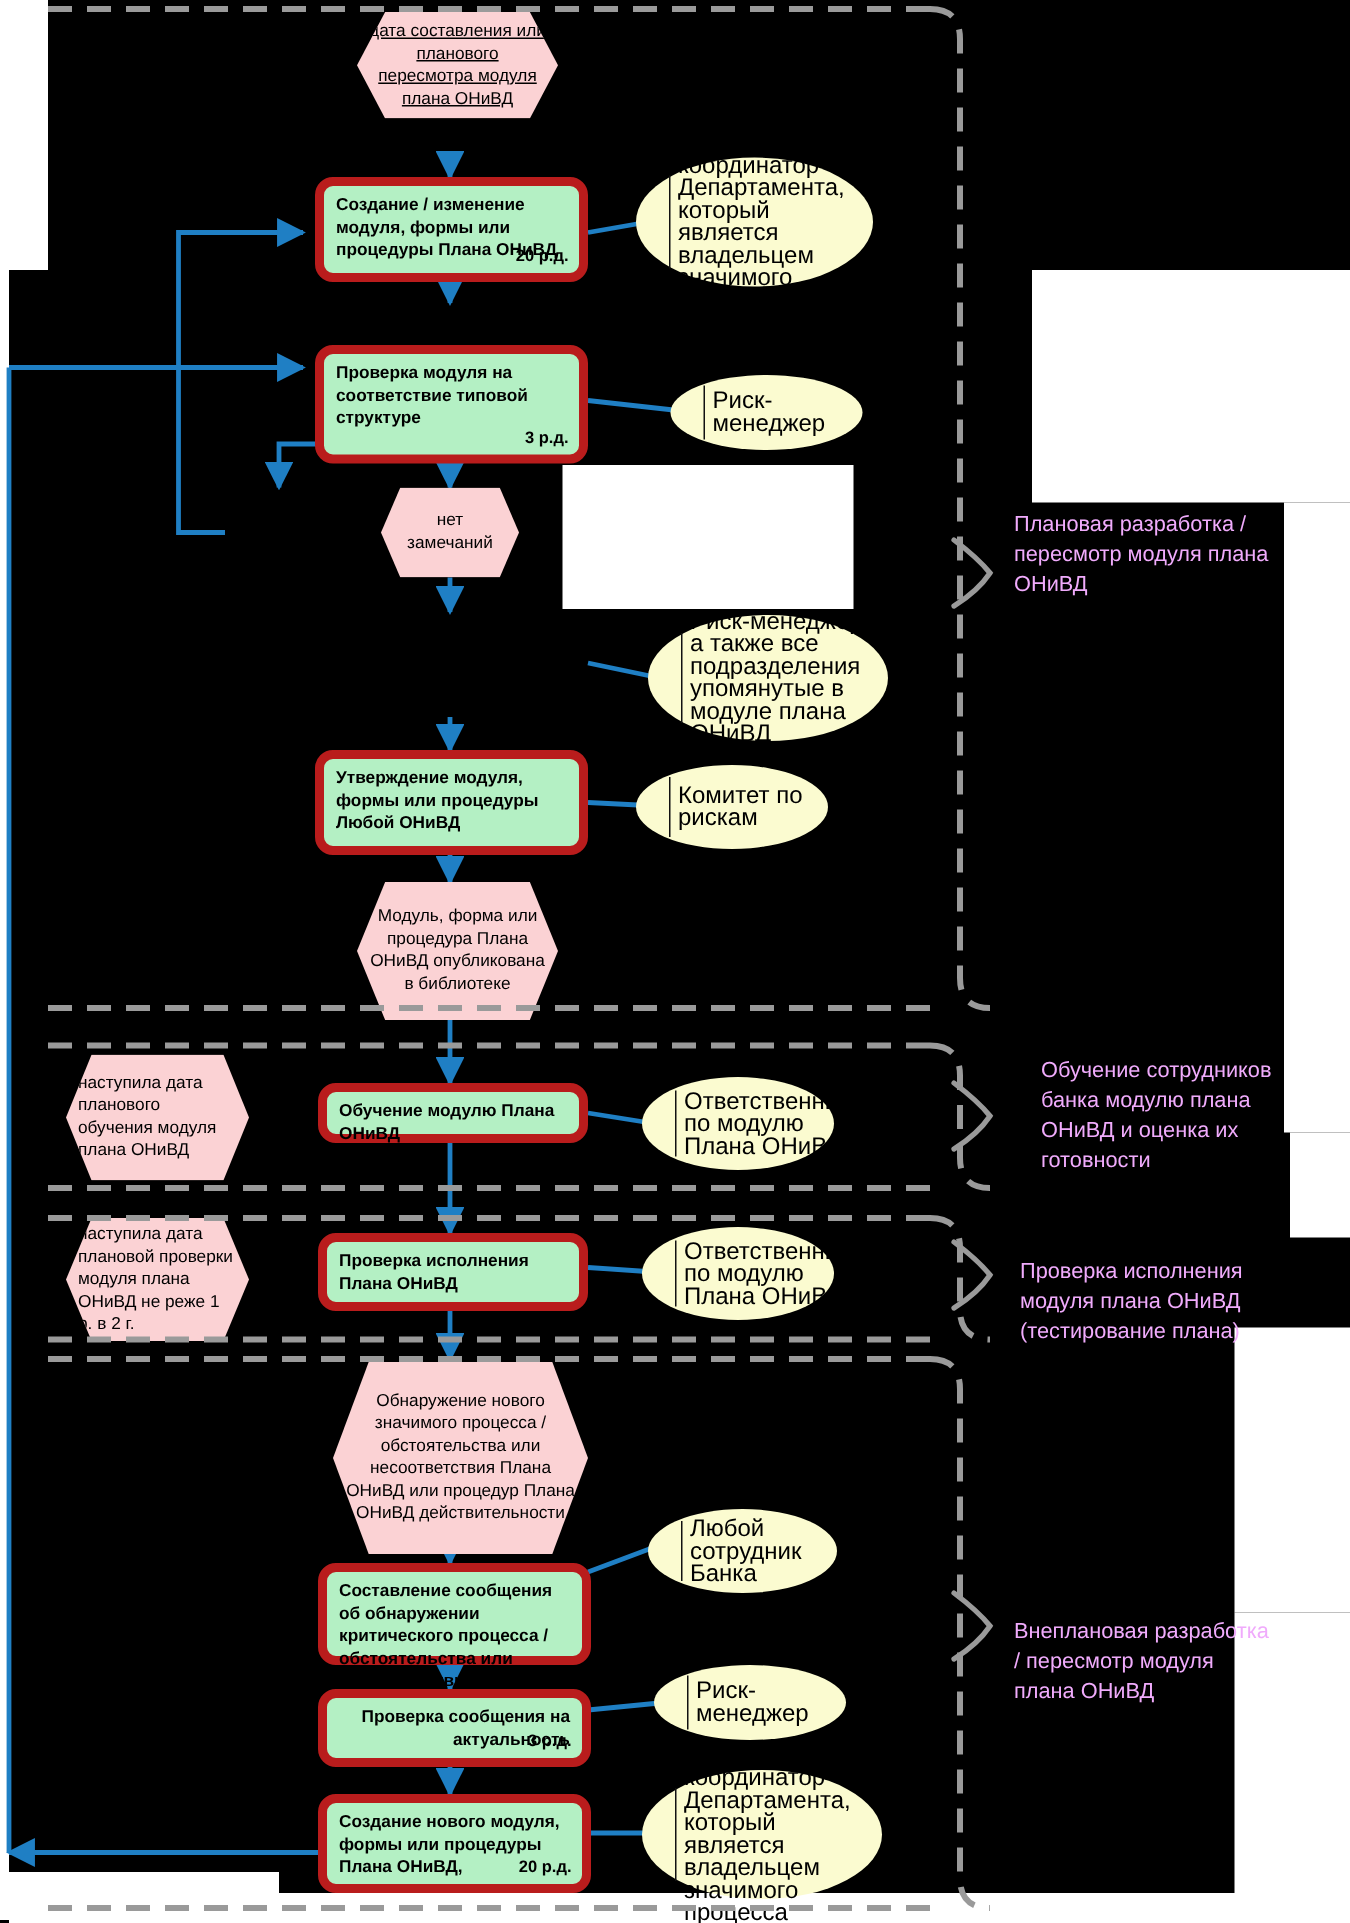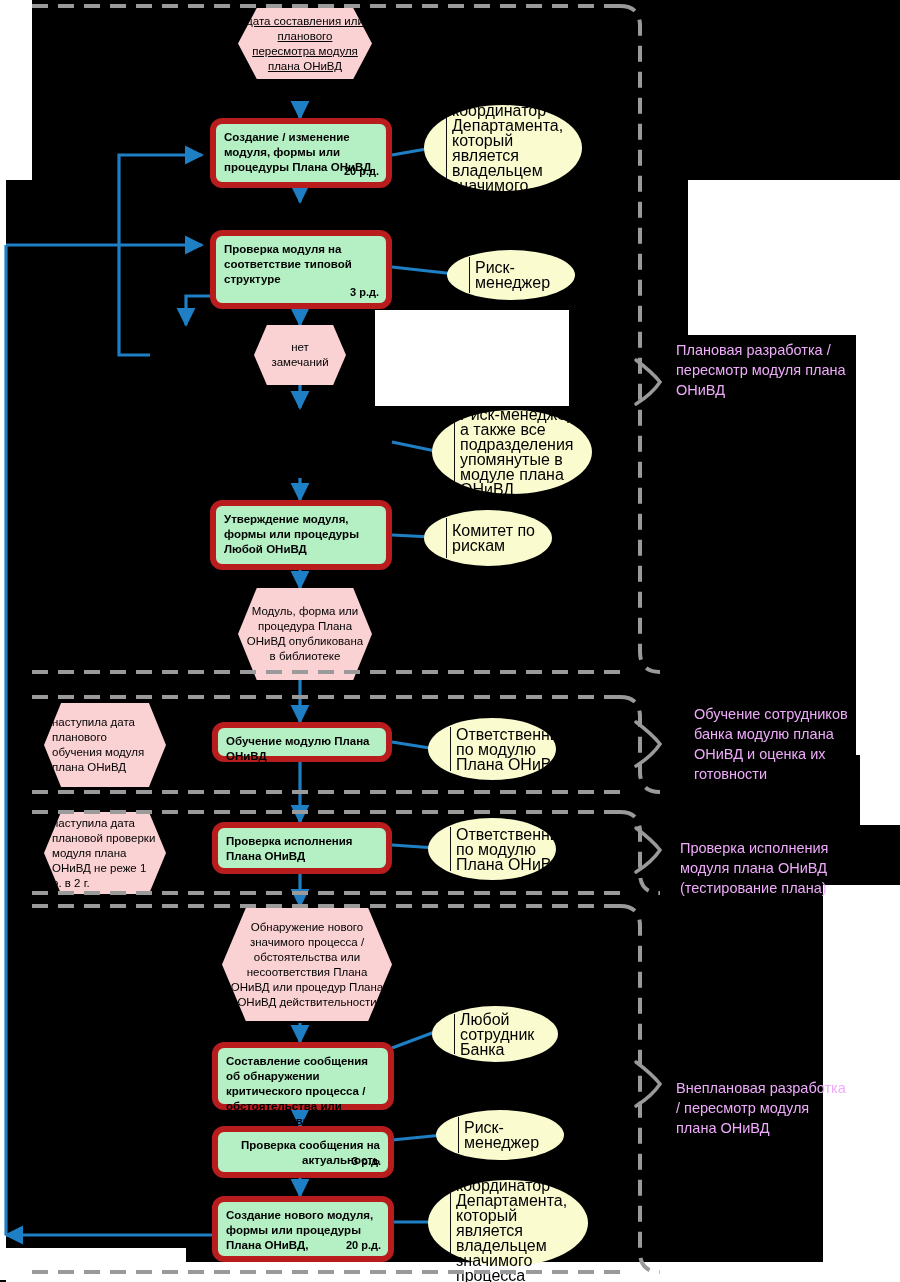--- a/index.html
+++ b/index.html
@@ -187,21 +187,21 @@
   <div class="node proc" style="left:212px;top:822px;width:180px;height:52px;">
     <span>Проверка исполнения Плана ОНиВД</span>
     <span class="dur"></span>
   </div>
 
   <div class="node role" style="left:428px;top:818px;width:128px;height:62px;">
     <span class="bar"></span>
     <span class="t">Ответственные по модулю Плана ОНиВД</span>
   </div>
 
-  <div class="node hex" style="left:222px;top:908px;width:170px;height:113px;">
+  <div class="node hex" style="left:222px;top:908px;width:170px;height:128px;">
     <span class="t">Обнаружение нового значимого процесса / обстоятельства или несоответствия Плана ОНиВД или процедур Плана ОНиВД действительности</span>
   </div>
 
   <div class="node proc" style="left:212px;top:1042px;width:182px;height:68px;">
     <span>Составление сообщения об обнаружении критического процесса / обстоятельства или несоответствия</span>
     <span class="dur"></span>
   </div>
 
   <div class="node role" style="left:432px;top:1006px;width:126px;height:56px;">
     <span class="bar"></span>

